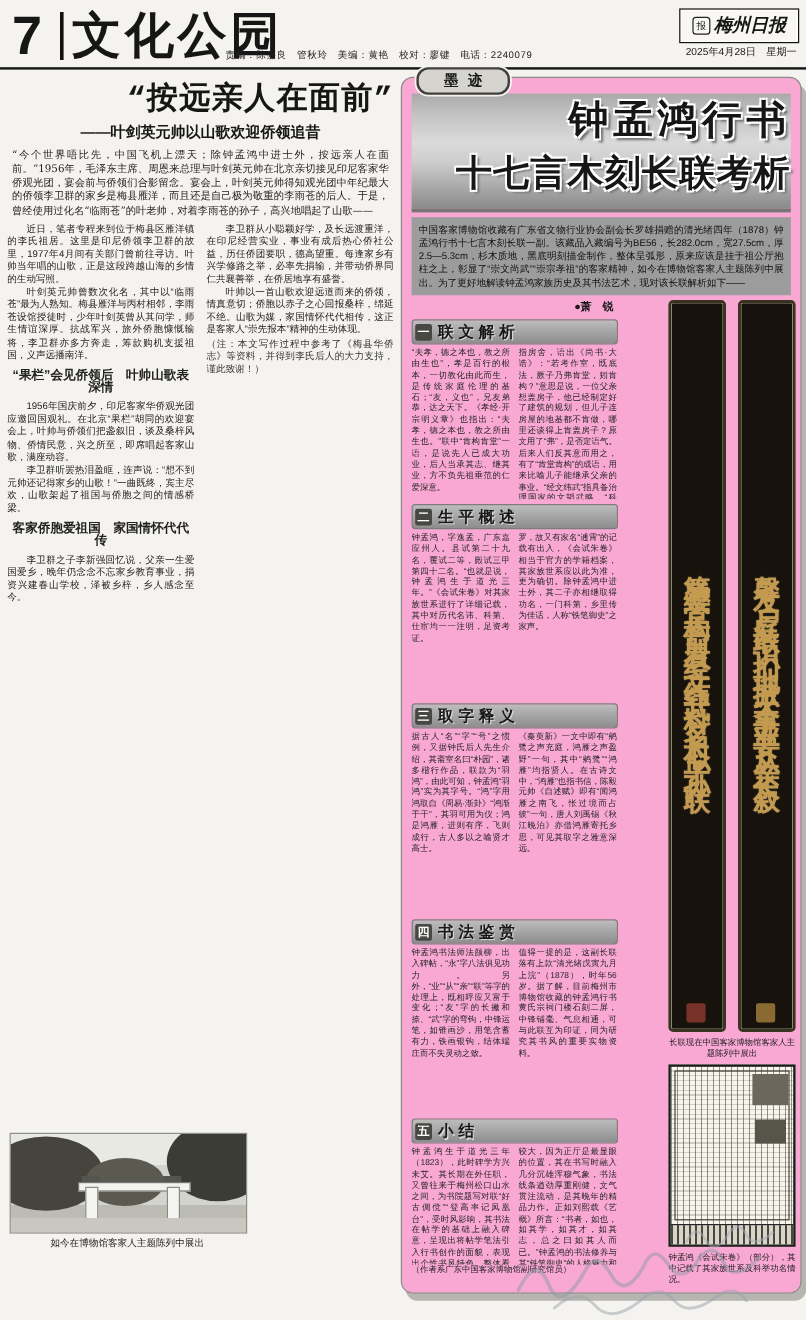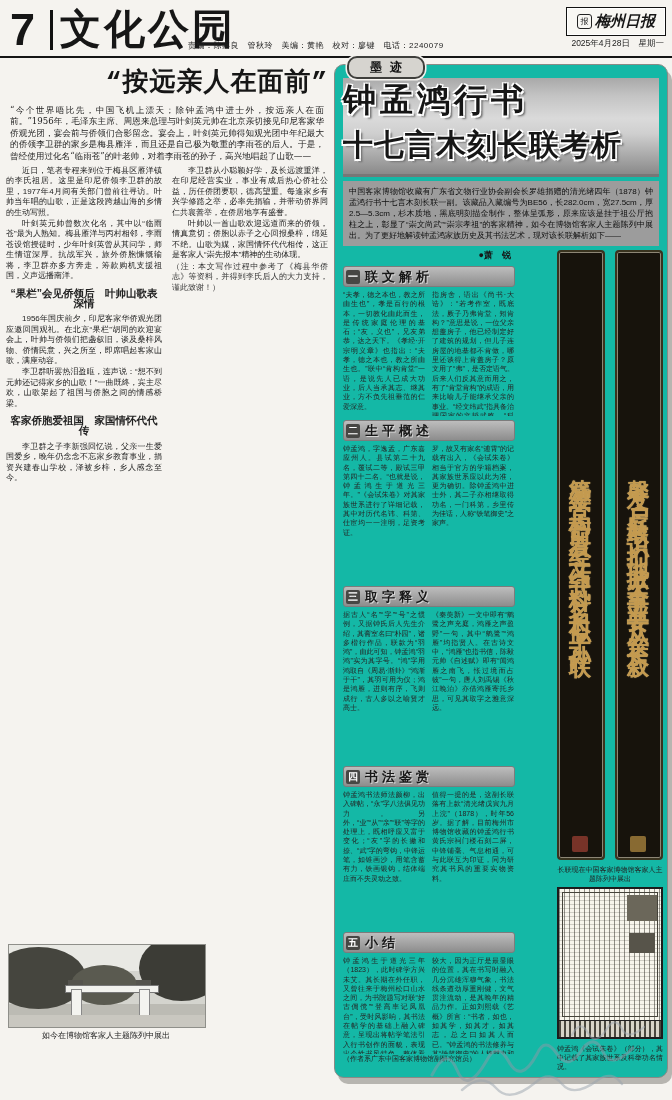--- a/index.html
+++ b/index.html
@@ -39,26 +39,26 @@
   .t2{left:130px;top:-10px;width:85px;height:66px;background:#3c3c36;}
   .t3{left:62px;top:20px;width:66px;height:40px;background:#5a5a50;}
   .gate-beam{position:absolute;left:56px;top:40px;width:92px;height:6px;background:#f2f2ee;border:1px solid #777;}
   .gate-p{position:absolute;top:44px;width:9px;height:32px;background:#f4f4f0;border:1px solid #888;}
   .gp1{left:62px;} .gp2{left:130px;}
   .gate-cap{position:absolute;top:35px;width:15px;height:5px;background:#55544e;}
   .gc1{left:59px;} .gc2{left:127px;}
   .road{position:absolute;left:0;bottom:0;width:100%;height:12px;background:#c9c7c0;}
   .photo-caption{position:absolute;left:8px;top:1030px;width:196px;font-size:8px;text-align:center;color:#222;}
   
-  .main-box{position:absolute;left:334px;top:64px;width:332px;height:1012px;background:#14b8a6;
+  .main-box{position:absolute;left:334px;top:64px;width:332px;height:1012px;background:#f9a8d4;
         border:1.5px solid #8a8a86;border-radius:10px;box-shadow:4px 6px 0 #b7b5b0;}
   .tag-pill{position:absolute;left:12px;top:-9px;width:66px;height:19px;background:#d6d4cf;
         border:2px solid #3f3f3c;border-radius:10px;box-shadow:0 0 0 1.5px #f5f3ef;
         display:flex;align-items:center;justify-content:center;font-size:12px;font-weight:900;letter-spacing:8px;padding-left:8px;}
-  .banner{margin:13px 8px 0;height:96px;text-align:left;
+  .banner{margin:13px 8px 0;height:96px;text-align:right;
         background:linear-gradient(180deg,#a9a9a9 0,#c3c3c3 18%,#dadada 42%,#cfcfcf 58%,#b3b3b3 75%,#8a8a8a 100%);
         border-bottom:3px solid #777;}
   .b1{font-size:33px;font-weight:900;line-height:44px;letter-spacing:4px;
         text-shadow:-1.5px -1.5px 0 #fff,1.5px -1.5px 0 #fff,-1.5px 1.5px 0 #fff,1.5px 1.5px 0 #fff,3px 3px 2px #6e6e6e;}
   .b2{font-size:30px;font-weight:900;line-height:46px;letter-spacing:1px;
         text-shadow:-1.5px -1.5px 0 #fff,1.5px -1.5px 0 #fff,-1.5px 1.5px 0 #fff,1.5px 1.5px 0 #fff,3px 3px 2px #6e6e6e;}
   .intro{margin:4px 8px 0;background:#9c9c9c;padding:5px 6px;font-size:8px;line-height:11px;
         text-align:justify;color:#0e0e0e;}
   .columns{display:flex;margin:2px 8px 0;gap:36px;}
   .content-left{width:172px;}
@@ -106,20 +106,21 @@
     <div class="masthead-box">
       <span class="emb">报</span>
       <span class="mtxt">梅州日报</span>
     </div>
     <div class="dateline">2025年4月28日　星期一</div>
     <div class="header-rule"></div>
   </div>
 
   <div class="left-col">
     <div class="lh">“按远亲人在面前”</div>
+    <div class="ldeck">——叶剑英元帅以山歌欢迎侨领追昔</div>
     <div class="lede">“今个世界唔比先，中国飞机上漂天；除钟孟鸿中进士外，按远亲人在面前。”1956年，毛泽东主席、周恩来总理与叶剑英元帅在北京亲切接见印尼客家华侨观光团，宴会前与侨领们合影留念。宴会上，叶剑英元帅得知观光团中年纪最大的侨领李卫群的家乡是梅县雁洋，而且还是自己极为敬重的李雨苍的后人。于是，曾经使用过化名“临雨苍”的叶老帅，对着李雨苍的孙子，高兴地唱起了山歌——</div>
     <div class="lcols">
       <div class="lc lc1">
         <p>近日，笔者专程来到位于梅县区雁洋镇的李氏祖居。这里是印尼侨领李卫群的故里，1977年4月间有关部门曾前往寻访。叶帅当年唱的山歌，正是这段跨越山海的乡情的生动写照。</p>
         <p>叶剑英元帅曾数次化名，其中以“临雨苍”最为人熟知。梅县雁洋与丙村相邻，李雨苍设馆授徒时，少年叶剑英曾从其问学，师生情谊深厚。抗战军兴，旅外侨胞慷慨输将，李卫群亦多方奔走，筹款购机支援祖国，义声远播南洋。</p>
         <div class="cross2">“果栏”会见侨领后　叶帅山歌表深情</div>
         <p>1956年国庆前夕，印尼客家华侨观光团应邀回国观礼。在北京“果栏”胡同的欢迎宴会上，叶帅与侨领们把盏叙旧，谈及桑梓风物、侨情民意，兴之所至，即席唱起客家山歌，满座动容。</p>
         <p>李卫群听罢热泪盈眶，连声说：“想不到元帅还记得家乡的山歌！”一曲既终，宾主尽欢，山歌架起了祖国与侨胞之间的情感桥梁。</p>
         <div class="cross2">客家侨胞爱祖国　家国情怀代代传</div>
         <p>李卫群之子李新强回忆说，父亲一生爱国爱乡，晚年仍念念不忘家乡教育事业，捐资兴建春山学校，泽被乡梓，乡人感念至今。</p>

